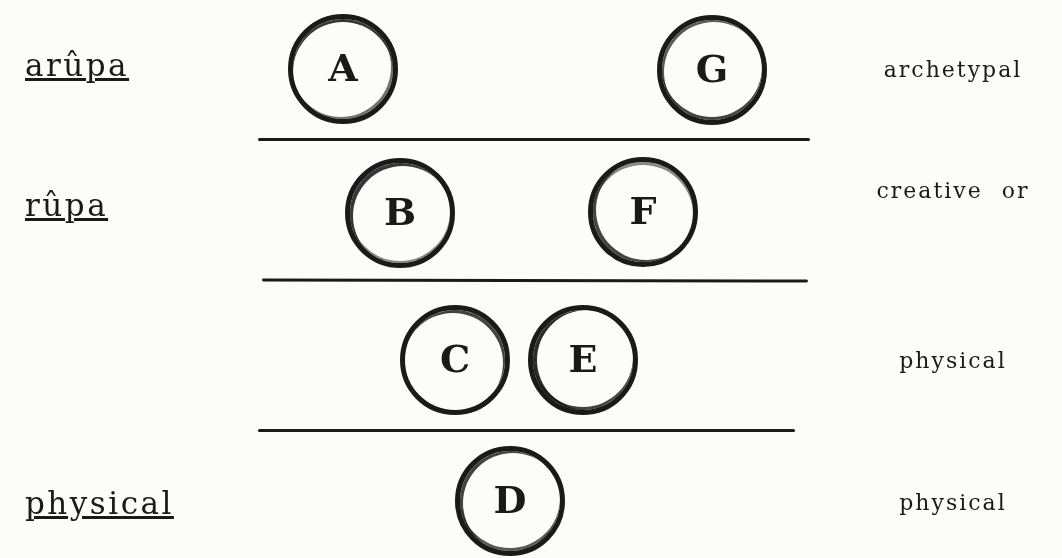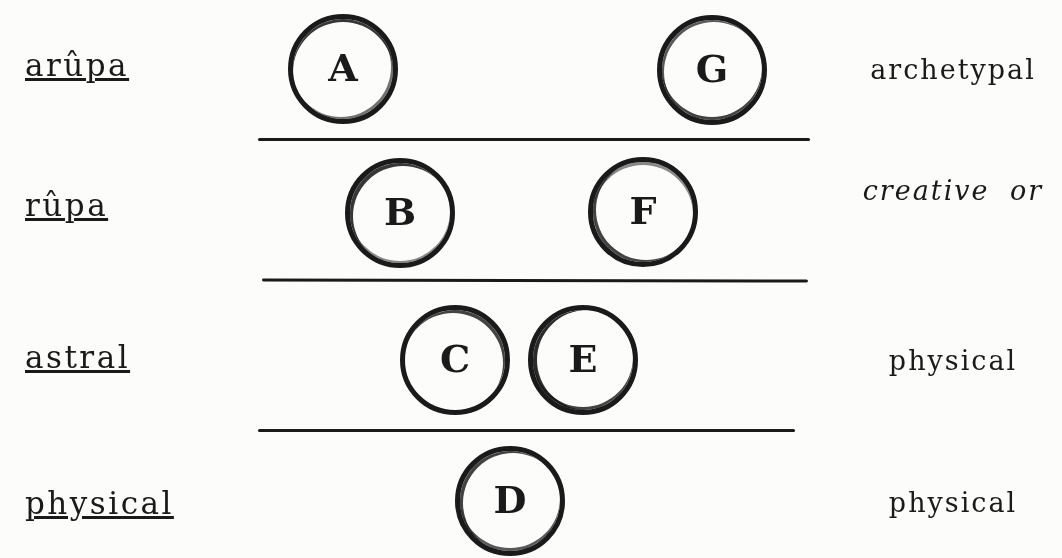--- a/index.html
+++ b/index.html
@@ -45,27 +45,27 @@
   .ll-1 { top: 188px; }
   .ll-2 { top: 340px; }
   .ll-3 { top: 486px; }
 
   
   .right-label {
     position: absolute;
     left: 843px;
     width: 220px;
     text-align: center;
-    font-size: 27px;
+    font-size: 22px;
     letter-spacing: 2px;
     line-height: 33px;
     white-space: nowrap;
   }
   .rl-0 { top: 53px; }
-  .rl-1 { top: 174px; font-style: italic; }
+  .rl-1 { top: 174px; }
   .rl-1 .line-1 { word-spacing: 10px; }
   .rl-2 { top: 344px; }
   .rl-3 { top: 486px; }
   .right-label span { display: block; }
 
   
   .circle {
     position: absolute;
     width: 110px;
     height: 110px;
@@ -95,21 +95,20 @@
 <body>
 
 <div class="stage">
 
   <div class="sep sep-1"></div>
   <div class="sep sep-2"></div>
   <div class="sep sep-3"></div>
 
   <div class="left-label ll-0">arûpa</div>
   <div class="left-label ll-1">rûpa</div>
-  <div class="left-label ll-2">astral</div>
   <div class="left-label ll-3">physical</div>
 
   <div class="right-label rl-0">
     <span>archetypal</span>
   </div>
   <div class="right-label rl-1">
     <span class="line-1">creative or</span>
   </div>
   <div class="right-label rl-2">
     <span>physical</span>

